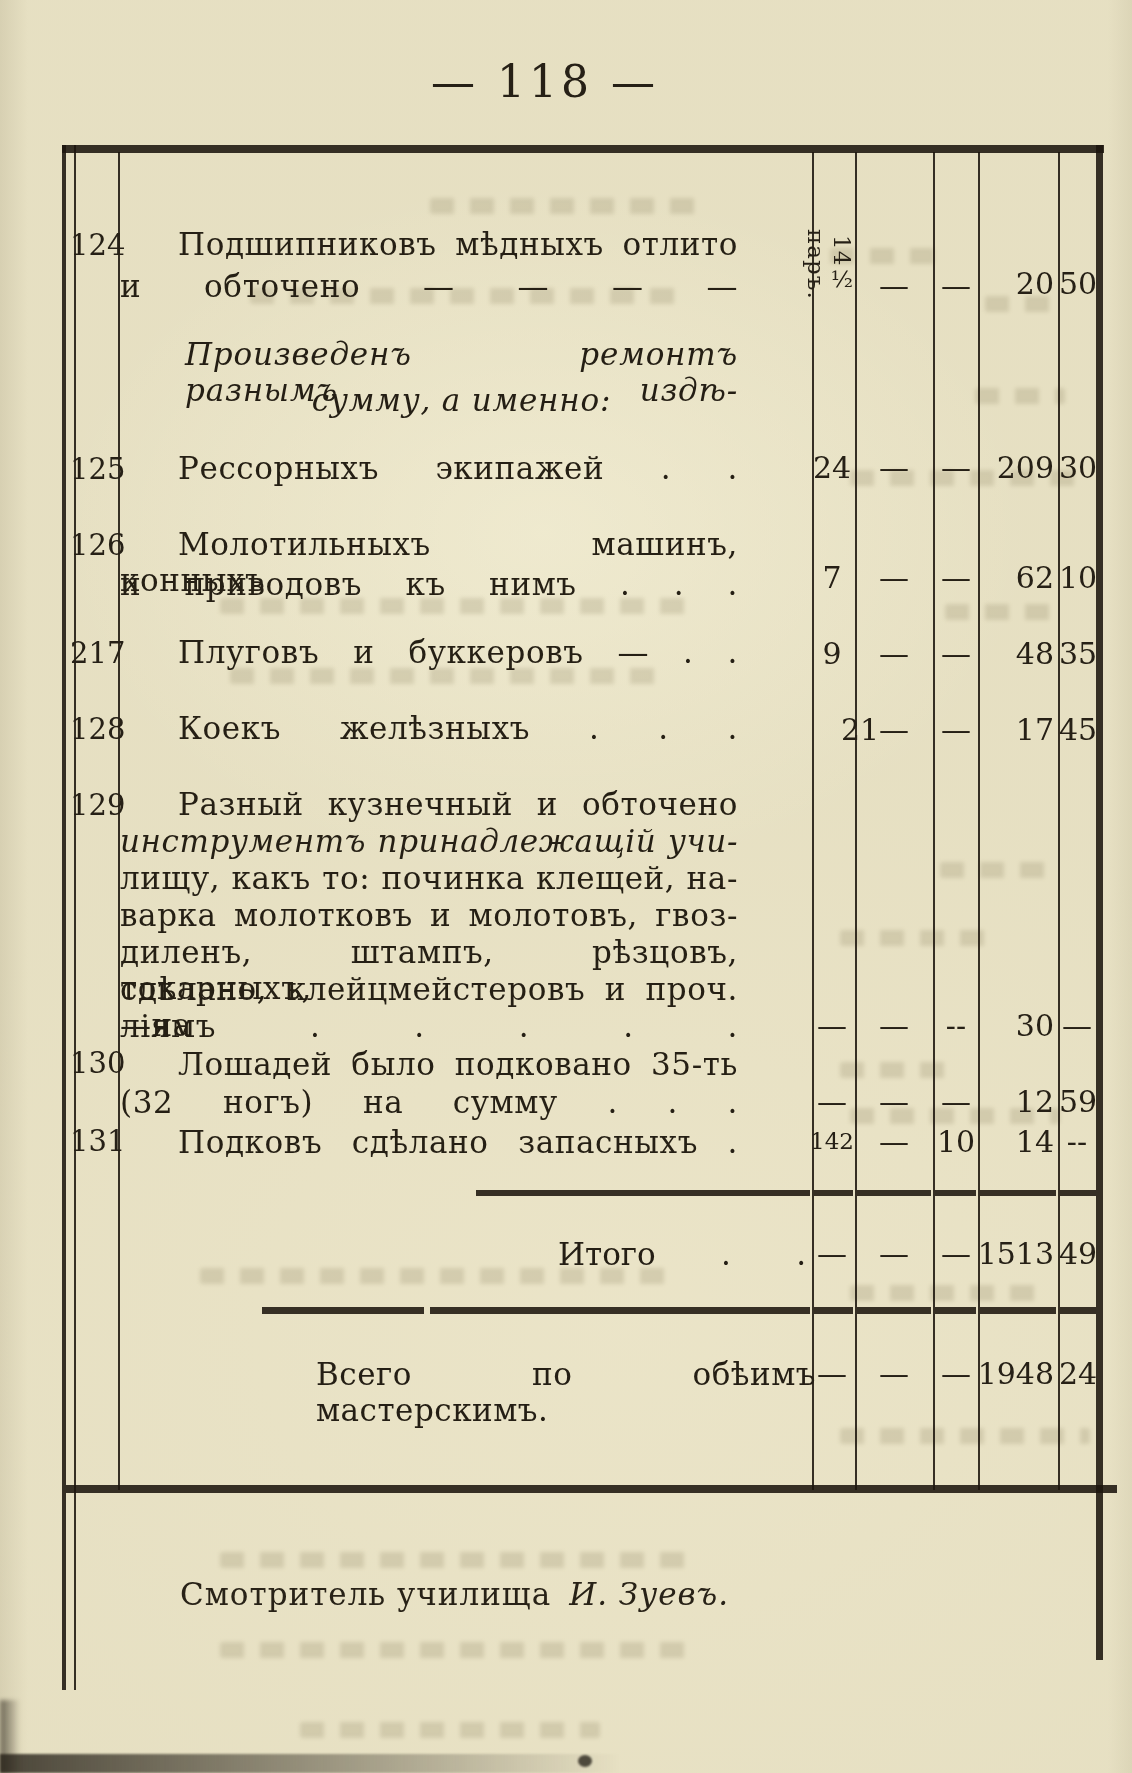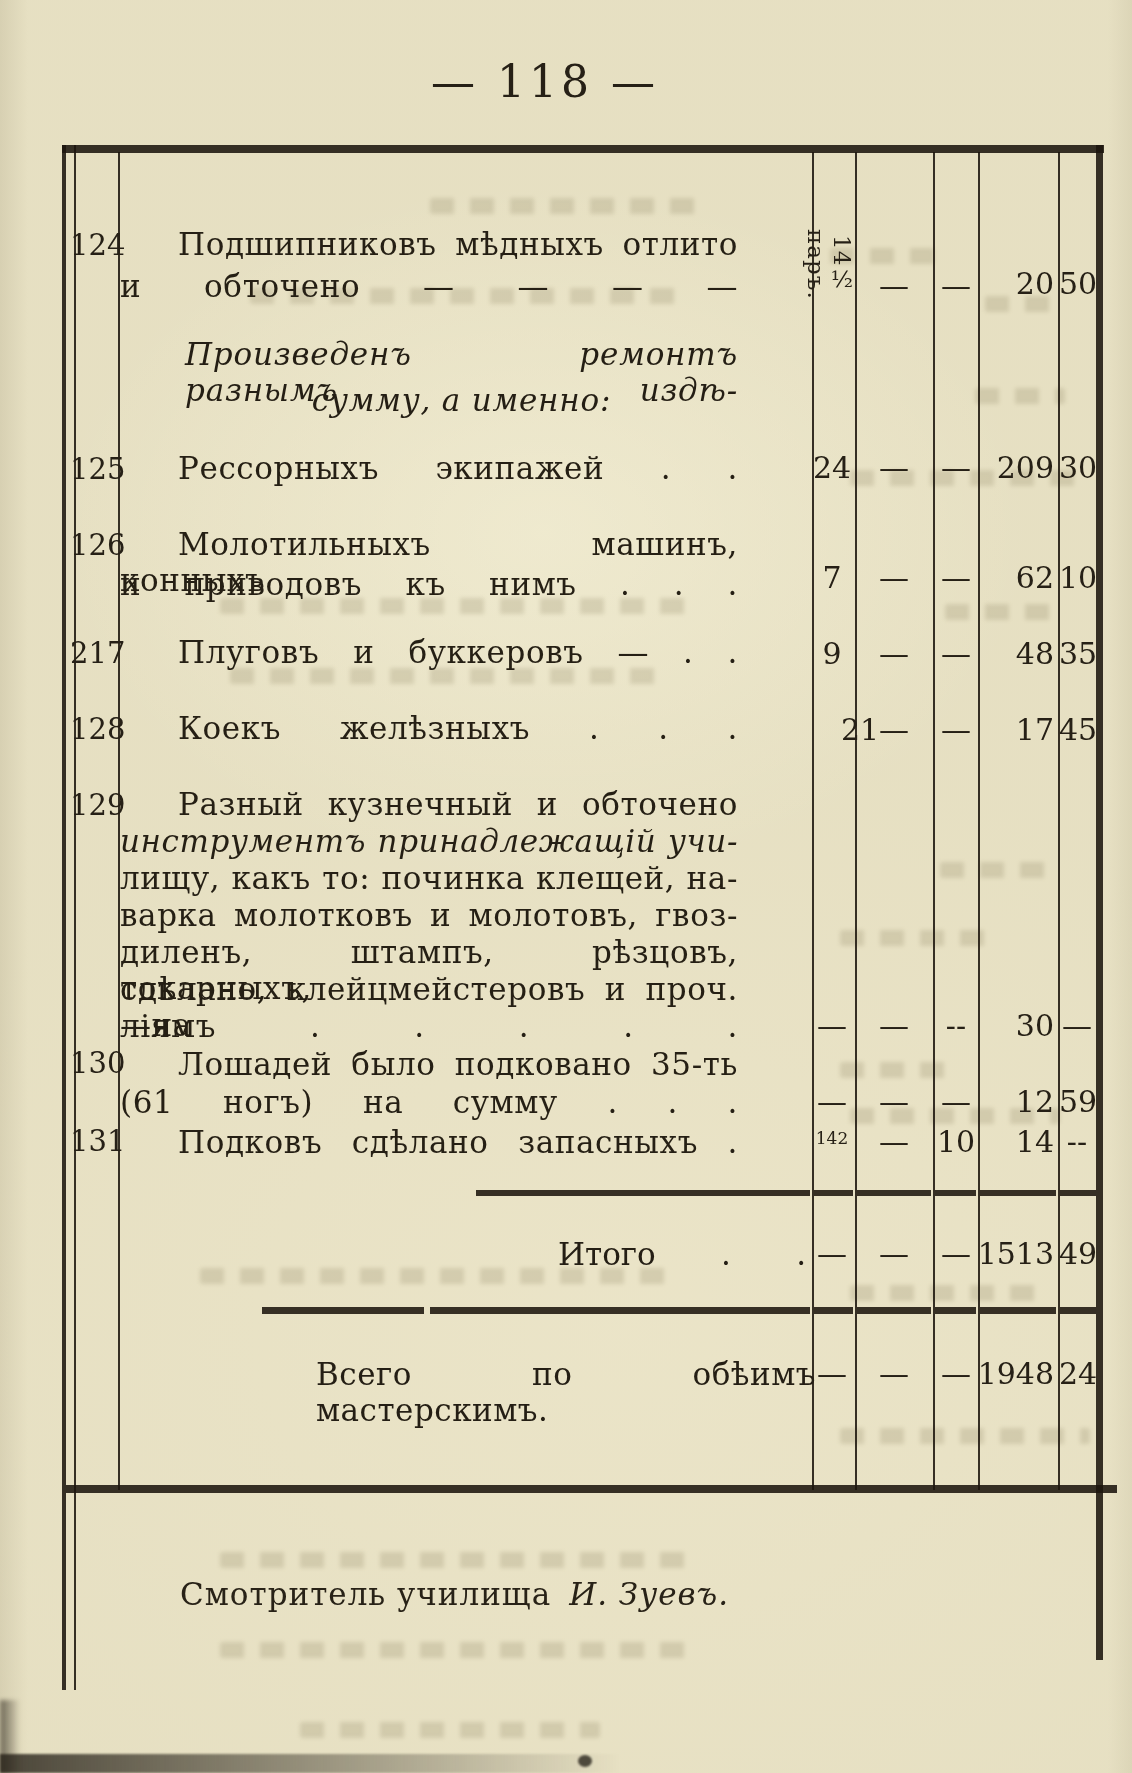--- a/index.html
+++ b/index.html
@@ -41,21 +41,21 @@
   .hd2{text-align:center;}
   
   .rno{position:absolute;left:70px;width:46px;text-align:center;font-size:29px;color:#262016;}
   
   .vc{position:absolute;font-size:30px;color:#262016;}
   .cA{left:810px;width:44px;text-align:center;}
   .cB{left:858px;width:72px;text-align:center;}
   .cC{left:936px;width:40px;text-align:center;}
   .cR{left:974px;width:80px;text-align:right;}
   .cK{left:1059px;width:36px;text-align:center;}
-  .smaller{font-size:17px;padding-top:4px;}
+  .smaller{font-size:23px;padding-top:4px;}
   
   .rot{
     position:absolute;left:809px;top:198px;width:46px;height:132px;
     writing-mode:vertical-rl;text-orientation:mixed;
     font-size:23px;letter-spacing:1px;text-align:center;color:#262016;
   }
   
   .itogo{position:absolute;left:558px;top:1236px;width:248px;font-size:31px;
     text-align:justify;text-align-last:justify;}
   .vsego{position:absolute;left:316px;top:1356px;width:500px;font-size:31px;letter-spacing:.5px;
@@ -167,21 +167,21 @@
 
 <div class="dli" style="top:786px;">Разный кузнечный и обточено</div>
 <div class="dl" style="top:823px;font-style:italic;">инструментъ принадлежащій учи-</div>
 <div class="dl" style="top:860px;">лищу, какъ то: починка клещей, на-</div>
 <div class="dl" style="top:897px;">варка молотковъ и молотовъ, гвоз-</div>
 <div class="dl" style="top:934px;">диленъ, штампъ, рѣзцовъ, токарныхъ,</div>
 <div class="dl" style="top:971px;">сдѣлано, клейцмейстеровъ и проч.—на</div>
 <div class="dl" style="top:1008px;">ліямъ . . . . .</div>
 
 <div class="dli" style="top:1046px;">Лошадей было подковано 35-ть</div>
-<div class="dl" style="top:1084px;">(61 ногъ) на сумму . . .</div>
+<div class="dl" style="top:1084px;">(32 ногъ) на сумму . . .</div>
 
 <div class="dli" style="top:1124px;">Подковъ сдѣлано запасныхъ .</div>
 
 <div class="rot">14½ паръ.</div>
 
 <div class="vc cB" style="top:268px;">—</div>
 <div class="vc cC" style="top:268px;">—</div>
 <div class="vc cR" style="top:266px;">20</div>
 <div class="vc cK" style="top:266px;">50</div>
 

